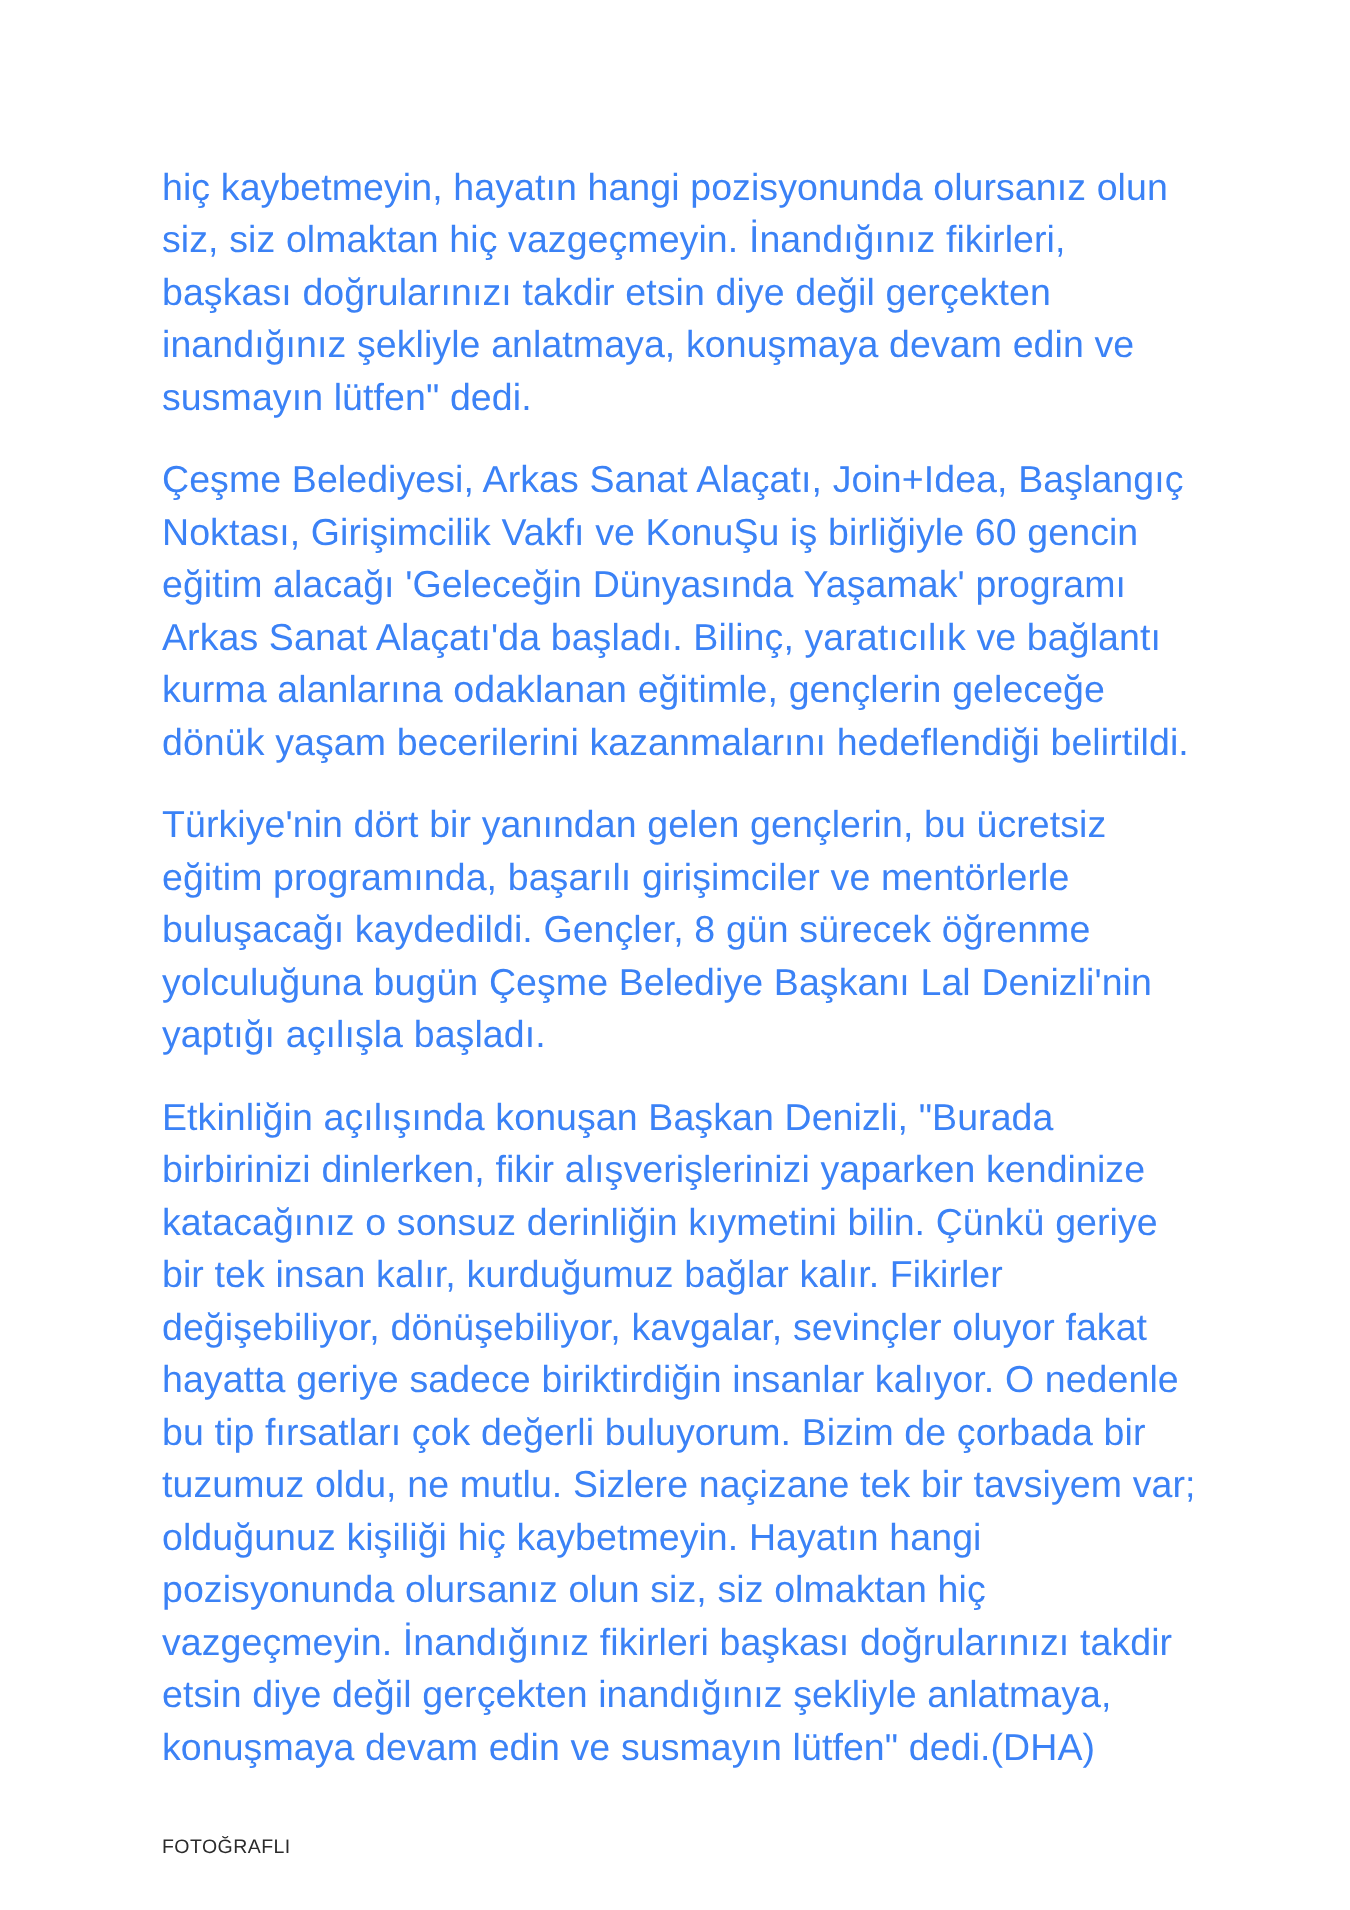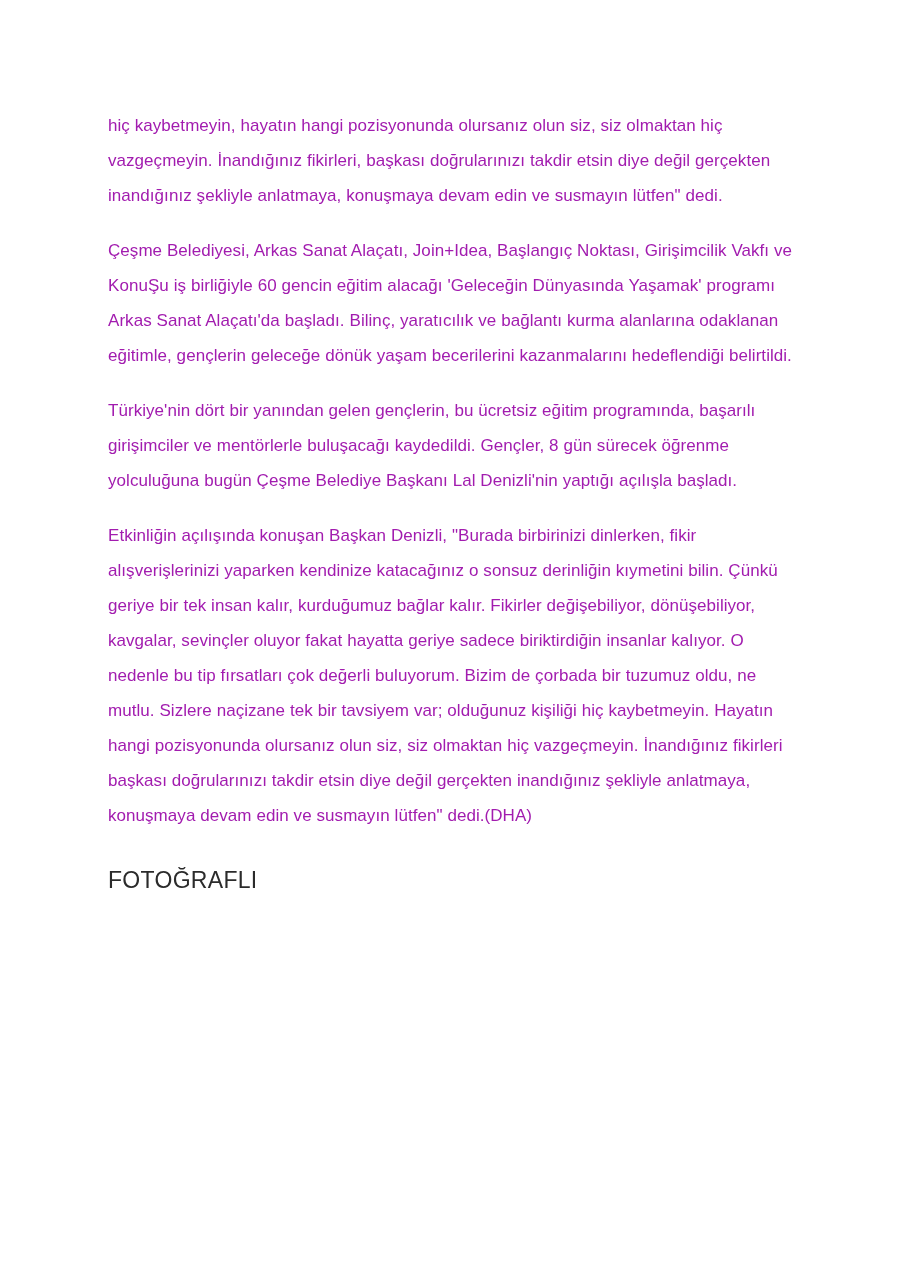--- a/index.html
+++ b/index.html
@@ -21,34 +21,34 @@
     box-sizing: border-box;
   }
   .article-body {
     position: absolute;
     left: 108px;
     top: 108px;
     width: 692px;
   }
   .paragraph {
     margin: 0 0 20px 0;
-    font-size: 17px;
+    font-size: 25px;
     line-height: 35px;
-    color: #a21caf;
+    color: #3b82f6;
     letter-spacing: 0.05px;
     word-spacing: 0.1px;
     text-align: left;
     font-weight: 400;
   }
   .paragraph:last-child {
     margin-bottom: 0;
   }
   .tagline {
     margin: 30px 0 0 0;
-    font-size: 23px;
+    font-size: 13px;
     line-height: 35px;
     color: #2b2b2b;
     letter-spacing: 0.3px;
     font-weight: 400;
   }
 </style>
 </head>
 <body>
 
 <div class="page">

